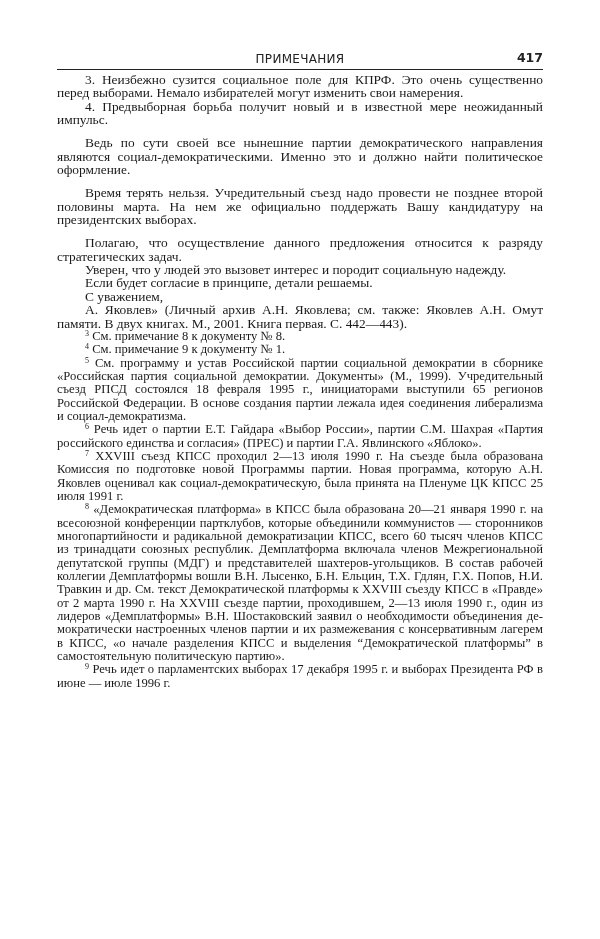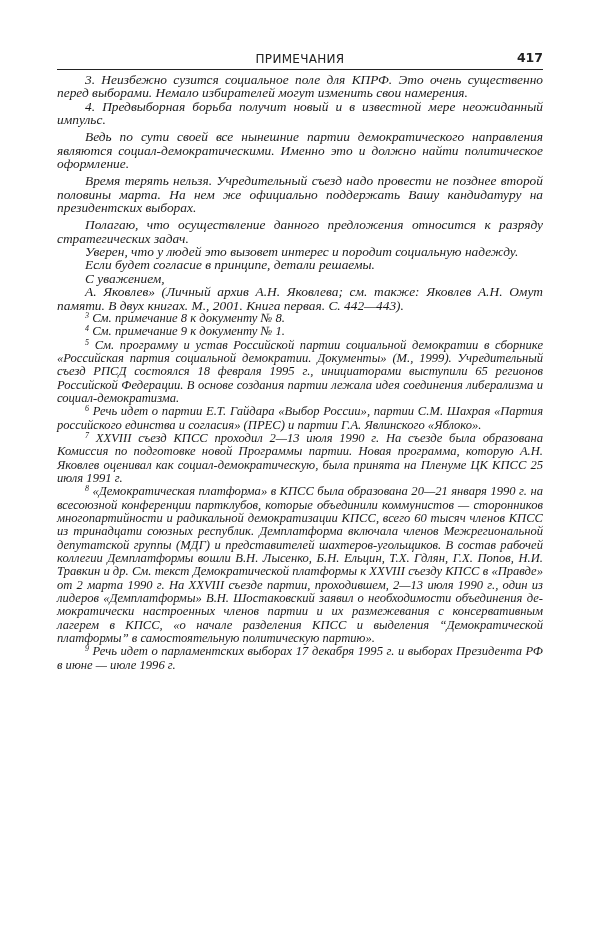--- a/index.html
+++ b/index.html
@@ -36,23 +36,22 @@
       font-size: 12.5px;
       font-weight: bold;
       color: #222;
     }
     .body-text { margin-top: 3px; }
     p {
       margin: 0;
       text-align: justify;
       text-indent: 28px;
       hyphens: manual;
-      font-style: italic;
     }
-    p.gap { margin-top: 4px; }
+    p.gap { margin-top: 10px; }
     p.note { font-size: 12.6px; line-height: 13.35px; }
     sup { font-size: 8px; line-height: 0; vertical-align: 4px; }
   </style>
 </head>
 <body>
 
 <div class="page">
   <div class="running-head">
     <span class="running-title">ПРИМЕЧАНИЯ</span>
     <span class="page-number">417</span>

